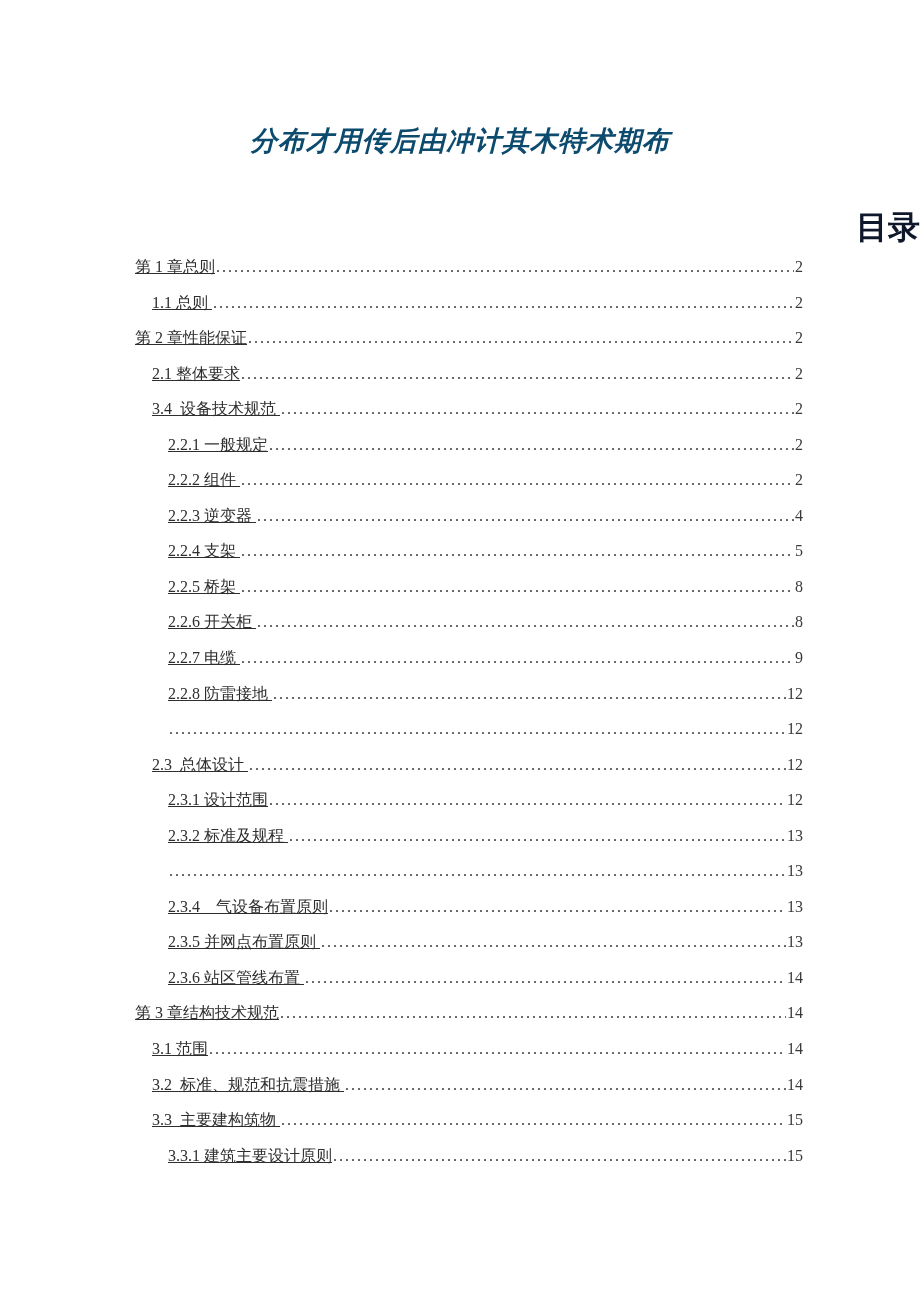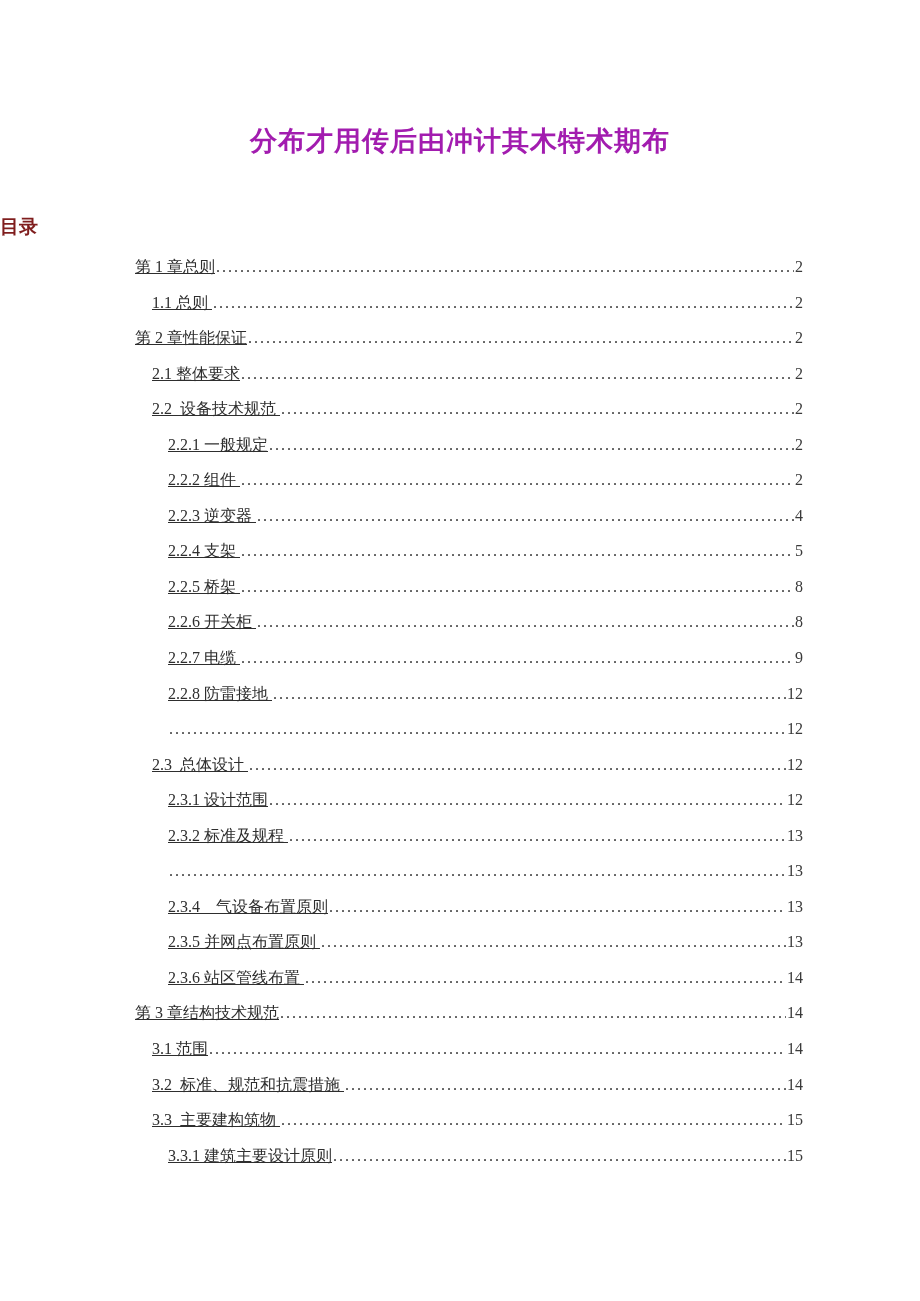--- a/index.html
+++ b/index.html
@@ -19,26 +19,26 @@
     padding-top: 126px;
     text-align: center;
     font-family: "Liberation Sans", sans-serif;
     font-weight: 700;
     font-size: 27px;
     line-height: 30px;
     letter-spacing: 1px;
   }
   .toc-heading {
     margin: 57px 0 0 0;
-    text-align: left;
+    text-align: right;
     font-family: "Liberation Sans", sans-serif;
     font-weight: 700;
-    font-size: 19px;
+    font-size: 32px;
     line-height: 28px;
-    color: #7f1d1d;
+    color: #0f172a;
   }
   .toc-list {
     margin: 8px 117px 0 135px;
   }
   .toc-row {
     display: flex;
     align-items: baseline;
     height: 35.55px;
     line-height: 35.55px;
     font-size: 16px;
@@ -61,21 +61,21 @@
   .toc-page {
     flex: 0 0 auto;
     padding-left: 1px;
     color: #3a3a3a;
   }
 </style>
 </head>
 <body>
 
 <div>
-  <h1 class="doc-title" style="color: #a21caf;">分布才用传后由冲计其木特术期布</h1>
+  <h1 class="doc-title" style="color: #0c4a6e; font-style: italic;">分布才用传后由冲计其木特术期布</h1>
 
   <h2 class="toc-heading">目录</h2>
 
   <div class="toc-list">
       <div class="toc-row lv0">
         <span class="toc-label">第 1 章总则</span>
         <span class="toc-dots">....................................................................................................................................................................................................................................................................</span>
         <span class="toc-page">2</span>
       </div>
       <div class="toc-row lv1">
@@ -87,21 +87,21 @@
         <span class="toc-label">第 2 章性能保证</span>
         <span class="toc-dots">....................................................................................................................................................................................................................................................................</span>
         <span class="toc-page">2</span>
       </div>
       <div class="toc-row lv1">
         <span class="toc-label">2.1 整体要求</span>
         <span class="toc-dots">....................................................................................................................................................................................................................................................................</span>
         <span class="toc-page">2</span>
       </div>
       <div class="toc-row lv1">
-        <span class="toc-label">2.2  设备技术规范 </span>
+        <span class="toc-label">3.4  设备技术规范 </span>
         <span class="toc-dots">....................................................................................................................................................................................................................................................................</span>
         <span class="toc-page">2</span>
       </div>
       <div class="toc-row lv2">
         <span class="toc-label">2.2.1 一般规定</span>
         <span class="toc-dots">....................................................................................................................................................................................................................................................................</span>
         <span class="toc-page">2</span>
       </div>
       <div class="toc-row lv2">
         <span class="toc-label">2.2.2 组件 </span>

